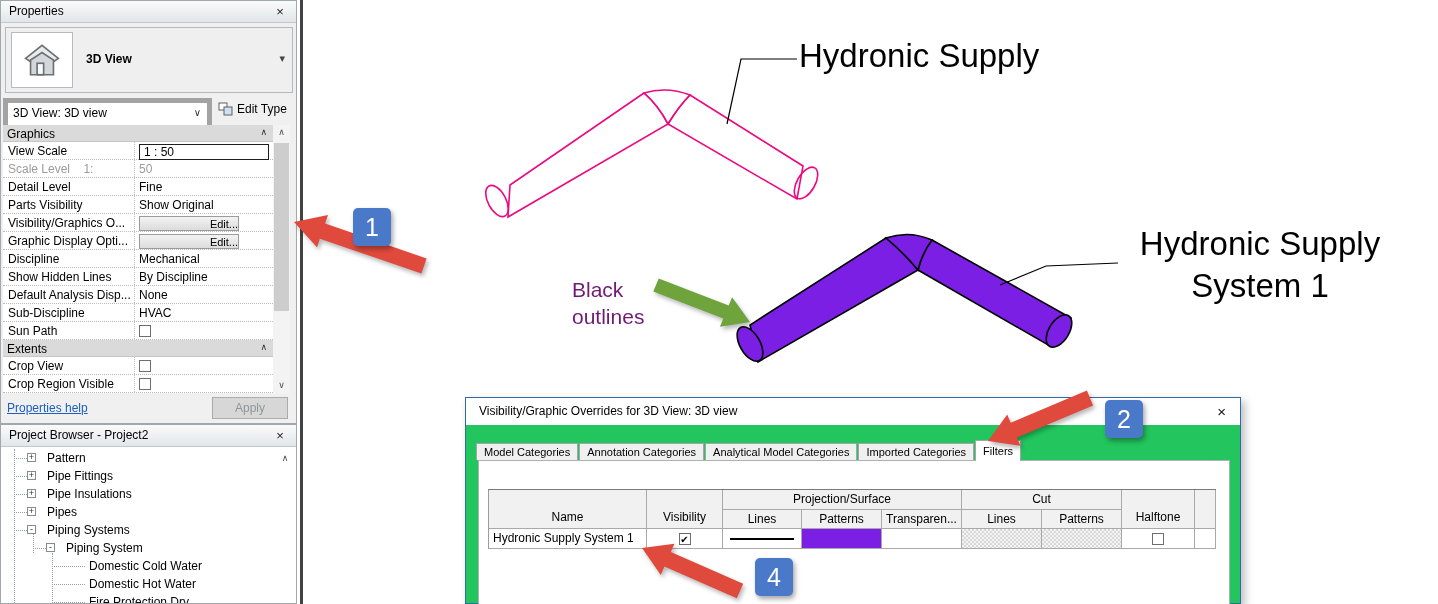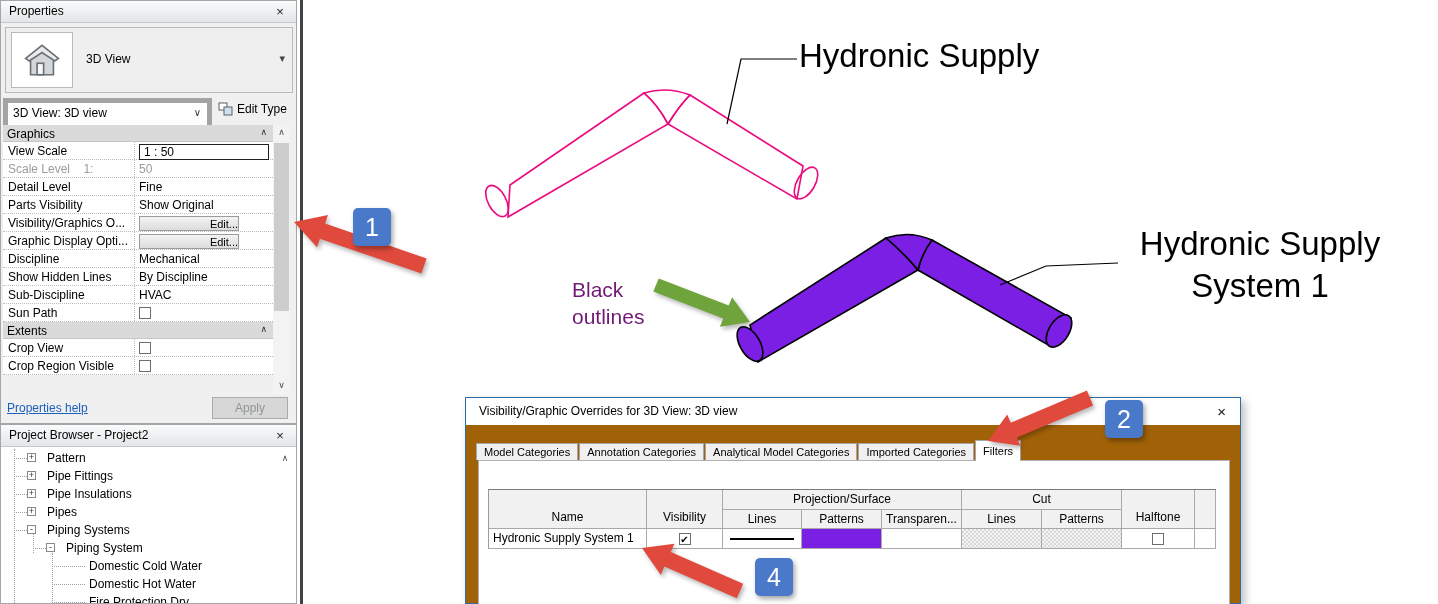--- a/index.html
+++ b/index.html
@@ -21,21 +21,21 @@
               line-height:21px; padding-left:8px; font-size:12px; }
   .titlebar .xbtn { position:absolute; right:8px; top:0; width:16px; text-align:center;
                     font-size:13px; color:#222; cursor:default; }
 
   
   .typebox { position:absolute; left:4px; top:26px; width:288px; height:66px;
              background:#efefef; border:1px solid #b6babf; }
   .type-icon-box { position:absolute; left:5px; top:4px; width:62px; height:56px;
                    background:#fff; border:1px solid #b6babf; display:flex;
                    align-items:center; justify-content:center; }
-  .type-label { position:absolute; left:80px; top:24px; font-size:12px; }
+  .type-label { position:absolute; left:80px; top:24px; font-size:12px;font-weight:bold; }
   .type-dd { position:absolute; right:7px; top:24px; font-size:11px; color:#444; }
 
   
   .combo-row { position:absolute; left:2px; top:97px; width:293px; height:23px; }
   .combo { position:absolute; left:0; top:0; width:209px; height:33px; background:#fff;
            border:5px solid #a3a3a3; line-height:20px; padding-left:5px; }
   .combo .chev { position:absolute; right:6px; top:0; font-size:10px; color:#333; }
   .edit-type-btn { position:absolute; left:213px; top:0; width:80px; height:22px;
                    display:flex; align-items:center; gap:4px; padding-left:2px; }
 
@@ -108,21 +108,21 @@
 
   
   .badge { position:absolute; z-index:60; width:38px; height:38px; background:#4b79c9;
            border-radius:5px; color:#fff; font-size:25px; text-align:center;
            line-height:38px; box-shadow:2px 3px 5px rgba(0,0,0,0.35); }
   #badge1 { left:353px; top:208px; } #badge2 { left:1105px; top:400px; }
   #badge4 { left:755px; top:558px; }
 
   
   .dialog { position:absolute; left:465px; top:397px; width:776px; height:207px;
-            background:#a16207; border:1px solid #2d6da3; z-index:10;
+            background:#22c55e; border:1px solid #2d6da3; z-index:10;
             box-shadow:4px 4px 8px rgba(0,0,0,0.25); }
   .dlg-title { position:absolute; left:0; top:0; right:0; height:27px; background:#fff;
                line-height:27px; padding-left:13px; font-size:12px; }
   .dlg-x { position:absolute; right:14px; top:0; font-size:15px; line-height:27px;
            color:#111; }
   .tabs { position:absolute; left:10px; top:42px; height:20px; display:flex;
           align-items:flex-end; z-index:4; }
   .tab { height:17px; padding:2px 7px 0 7px; font-size:11px; background:#f0f0f0;
          border:1px solid #a5a5a5; border-bottom:none; margin-right:1px;
          white-space:nowrap; }
@@ -223,20 +223,24 @@
       </div>
       <div class="prow">
         <span class="lbl">Discipline</span>
         <span class="val">Mechanical</span>
       </div>
       <div class="prow">
         <span class="lbl">Show Hidden Lines</span>
         <span class="val">By Discipline</span>
       </div>
       <div class="prow">
+        <span class="lbl">Default Analysis Disp...</span>
+        <span class="val">None</span>
+      </div>
+      <div class="prow">
         <span class="lbl">Sub-Discipline</span>
         <span class="val">HVAC</span>
       </div>
       <div class="prow">
         <span class="lbl">Sun Path</span>
         <span class="val">
             <span class="cb"></span>
           </span>
       </div>
       <div class="sect">

